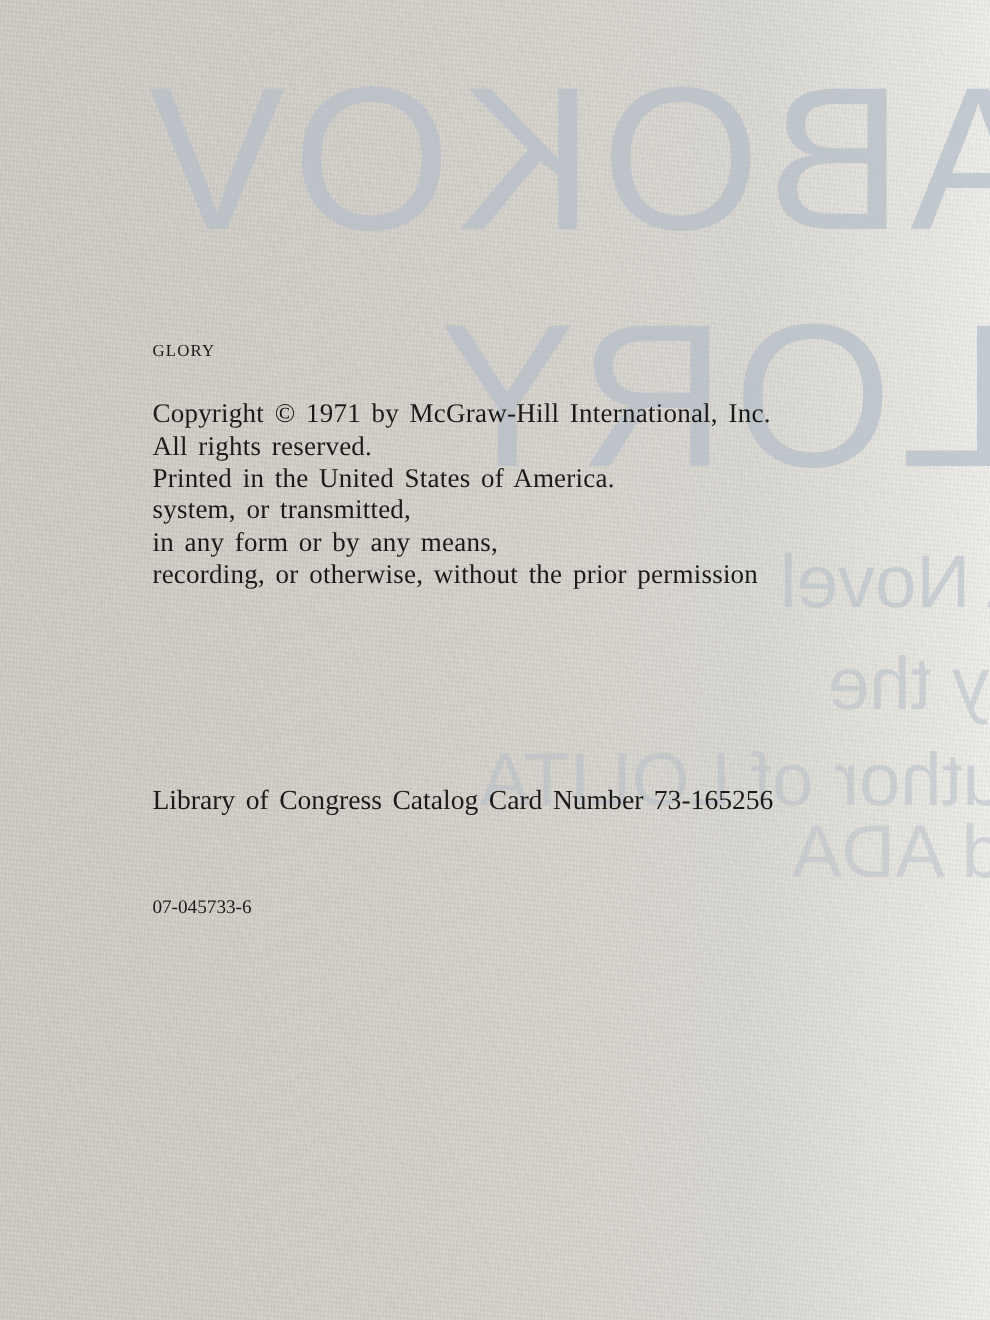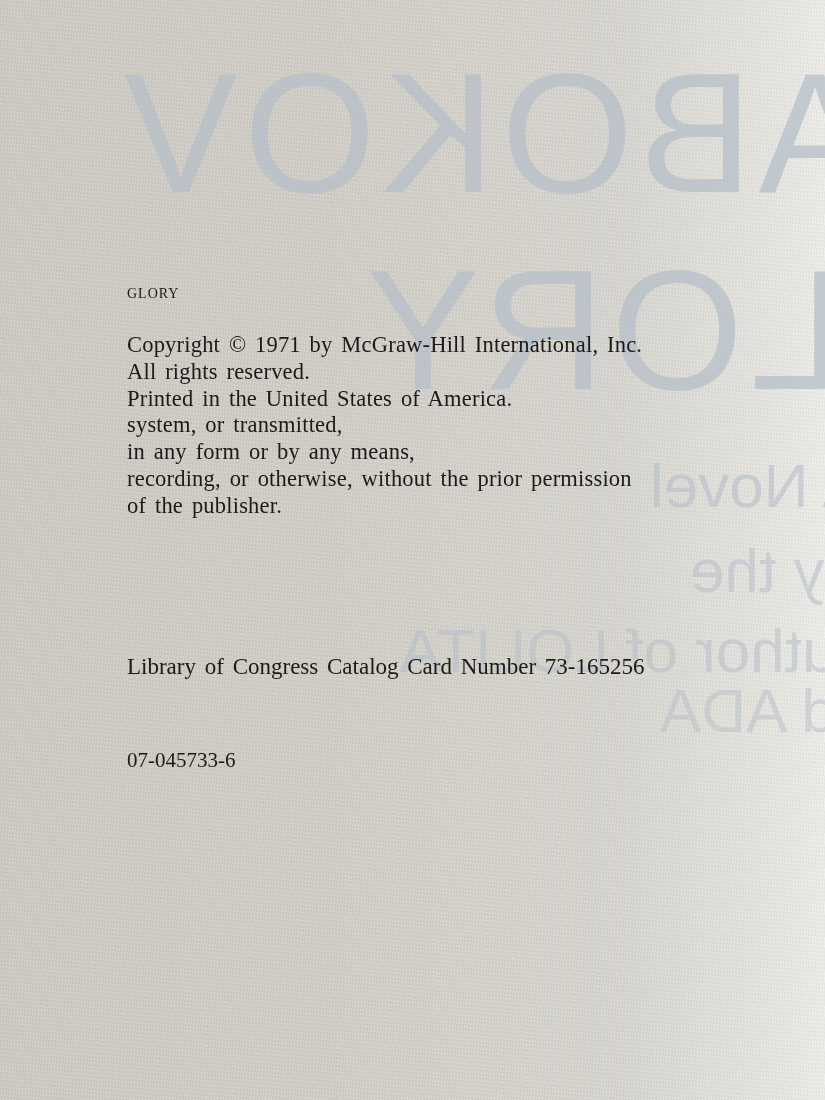--- a/index.html
+++ b/index.html
@@ -38,21 +38,21 @@
       position: absolute; top: 332px; left: 0;
       font-size: 22.5px; line-height: 26.8px; white-space: nowrap;
     }
     .body-text div { letter-spacing: 0.2px; word-spacing: 3px; }
     .lccn {
       position: absolute; top: 654px; left: 0;
       font-size: 23px; white-space: nowrap; word-spacing: 3px;
     }
     .isbn {
       position: absolute; top: 748px; left: 0;
-      font-size: 21px; white-space: nowrap;
+      font-size: 16px; white-space: nowrap;
     }
   </style>
 </head>
 <body>
 
 <div class="texture"></div>
 
 <div class="bleed" id="bleed-author">NABOKOV</div>
 <div class="bleed" id="bleed-title">GLORY</div>
 <div class="bleed" id="bleed-line1">A Novel</div>
@@ -63,18 +63,17 @@
 <div class="content">
   <div class="title">GLORY</div>
 
   <div class="body-text">
     <div>Copyright © 1971 by McGraw-Hill International, Inc.</div>
     <div>All rights reserved.</div>
     <div>Printed in the United States of America.</div>
     <div>system, or transmitted,</div>
     <div>in any form or by any means,</div>
     <div>recording, or otherwise, without the prior permission</div>
-    <div>of the publisher.</div>
   </div>
 
   <div class="lccn">Library of Congress Catalog Card Number 73-165256</div>
   <div class="isbn">07-045733-6</div>
 </div>
 
 </body></html>

